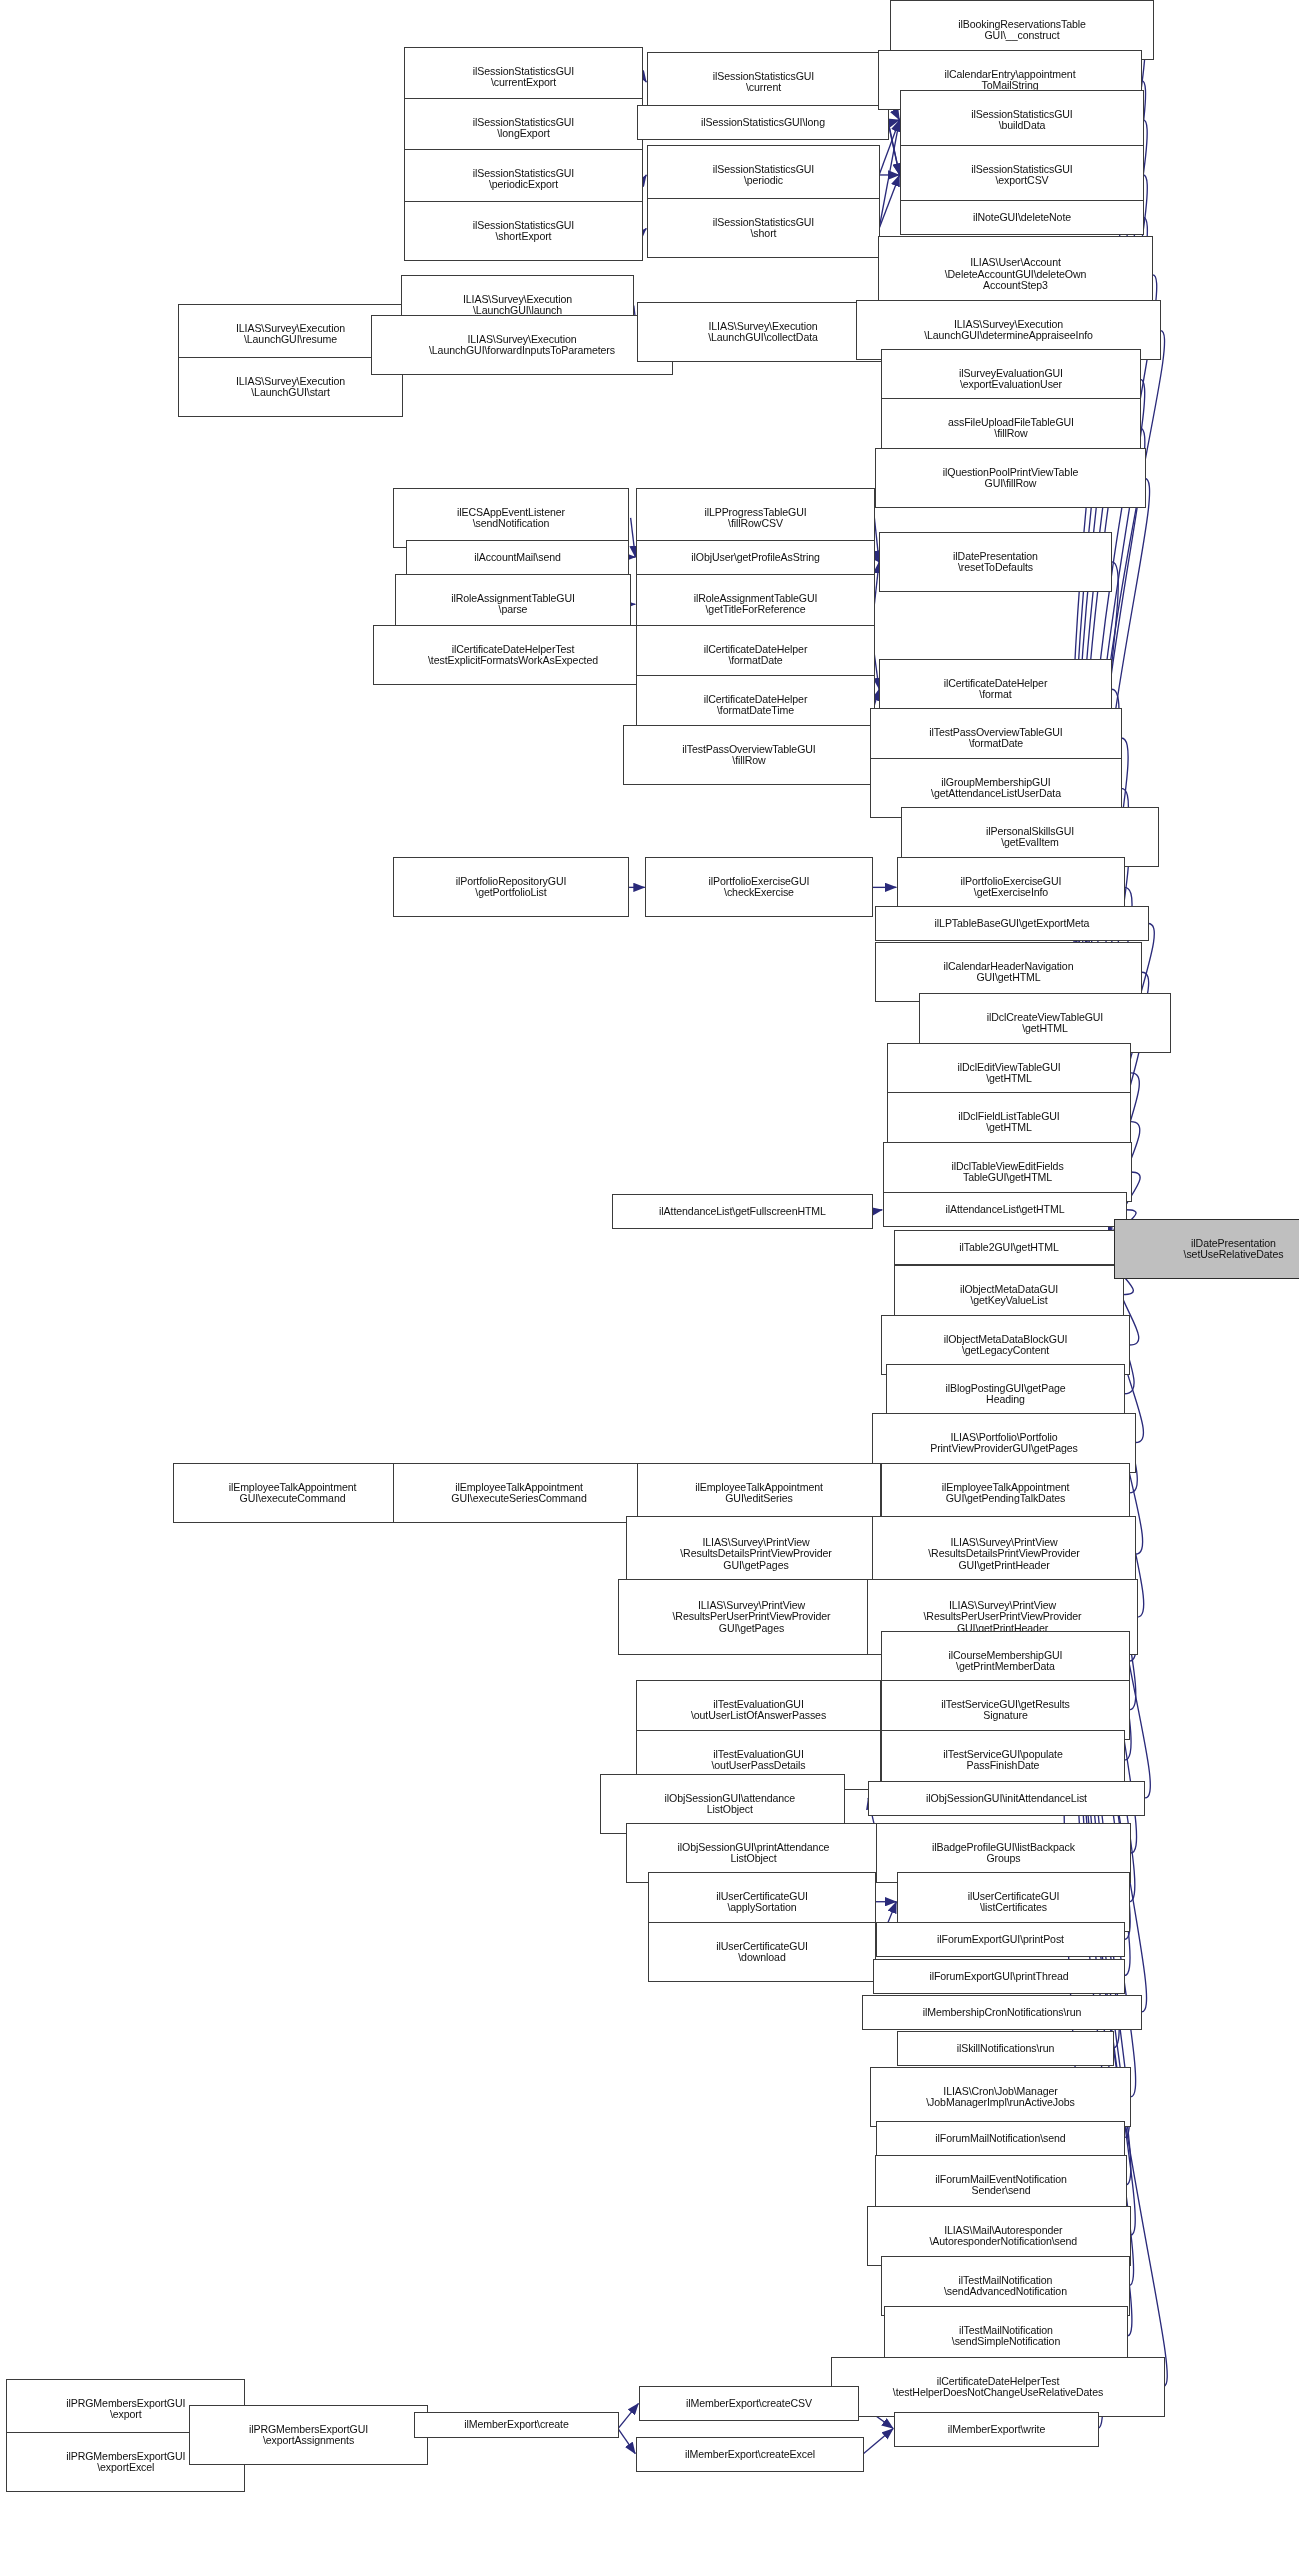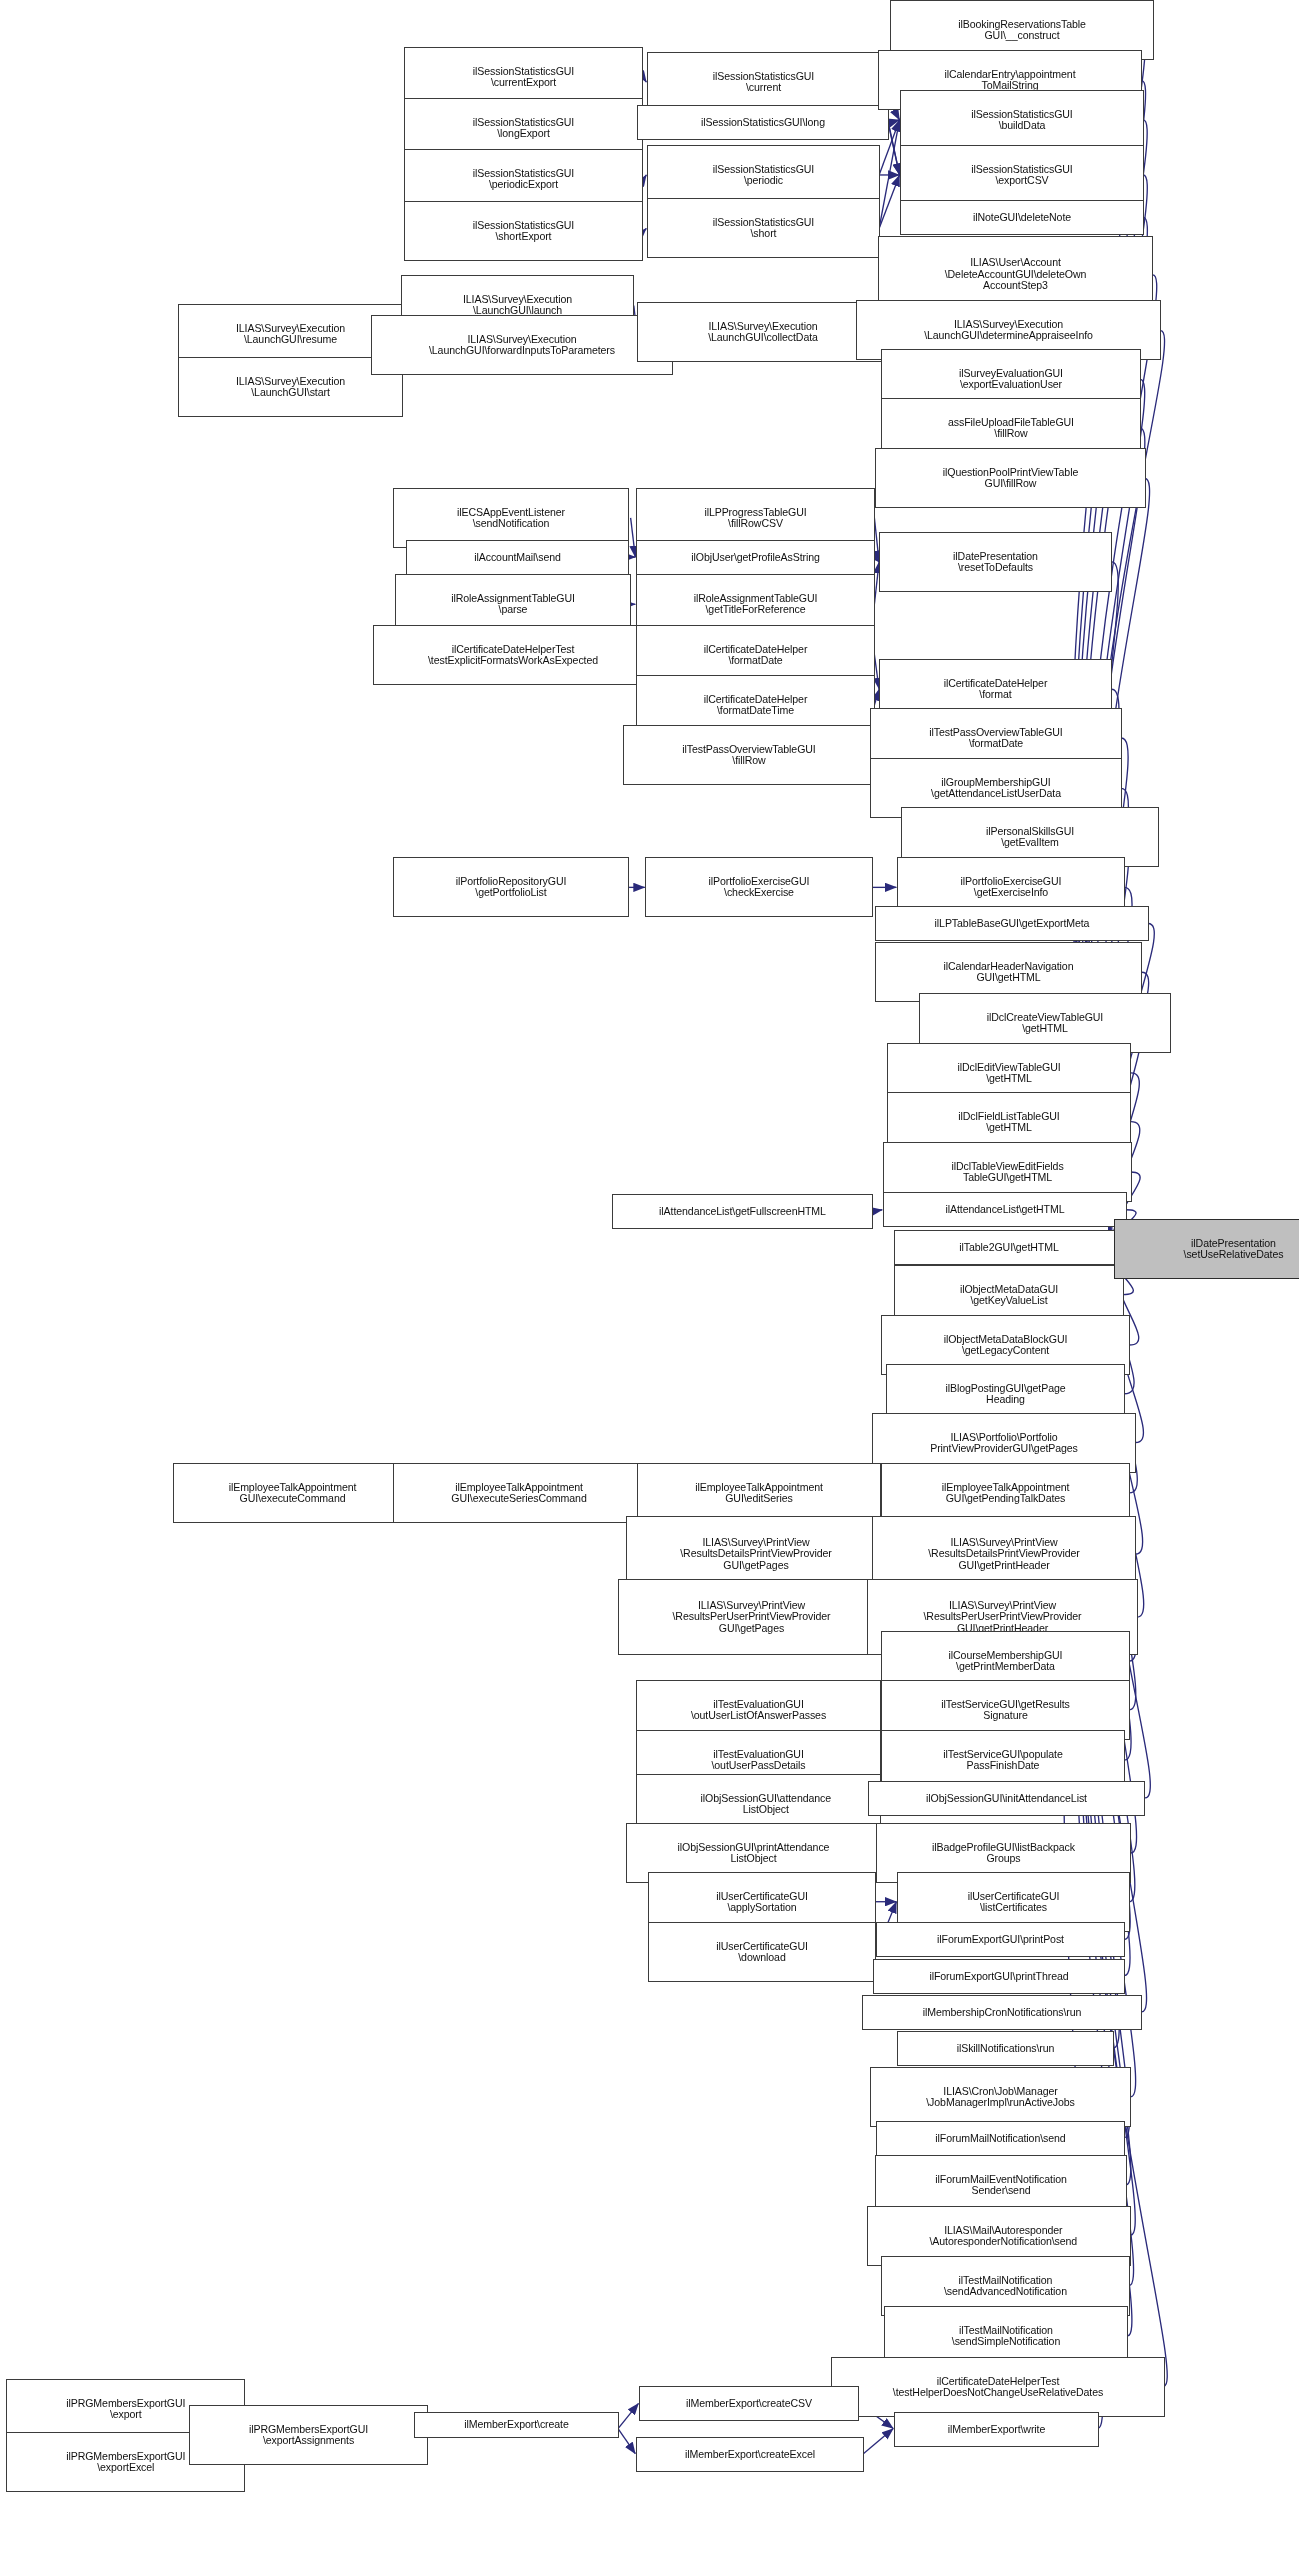--- a/index.html
+++ b/index.html
@@ -268,21 +268,21 @@
       <div class="node" style="left: 881px; top: 1631px; width: 249px; height: 60px;">ilCourseMembershipGUI
 \getPrintMemberData</div>
       <div class="node" style="left: 636px; top: 1680px; width: 245px; height: 60px;">ilTestEvaluationGUI
 \outUserListOfAnswerPasses</div>
       <div class="node" style="left: 881px; top: 1680px; width: 249px; height: 60px;">ilTestServiceGUI\getResults
 Signature</div>
       <div class="node" style="left: 636px; top: 1730px; width: 245px; height: 60px;">ilTestEvaluationGUI
 \outUserPassDetails</div>
       <div class="node" style="left: 881px; top: 1730px; width: 244px; height: 60px;">ilTestServiceGUI\populate
 PassFinishDate</div>
-      <div class="node" style="left: 636px; top: 1774px; width: 245px; height: 60px; padding-left: 17px;">ilObjSessionGUI\attendance
+      <div class="node" style="left: 600px; top: 1774px; width: 245px; height: 60px; padding-left: 17px;">ilObjSessionGUI\attendance
 ListObject</div>
       <div class="node" style="left: 868px; top: 1781px; width: 277px; height: 35px;">ilObjSessionGUI\initAttendanceList</div>
       <div class="node" style="left: 626px; top: 1823px; width: 255px; height: 60px;">ilObjSessionGUI\printAttendance
 ListObject</div>
       <div class="node" style="left: 876px; top: 1823px; width: 255px; height: 60px;">ilBadgeProfileGUI\listBackpack
 Groups</div>
       <div class="node" style="left: 648px; top: 1872px; width: 228px; height: 60px;">ilUserCertificateGUI
 \applySortation</div>
       <div class="node" style="left: 897px; top: 1872px; width: 233px; height: 60px;">ilUserCertificateGUI
 \listCertificates</div>

